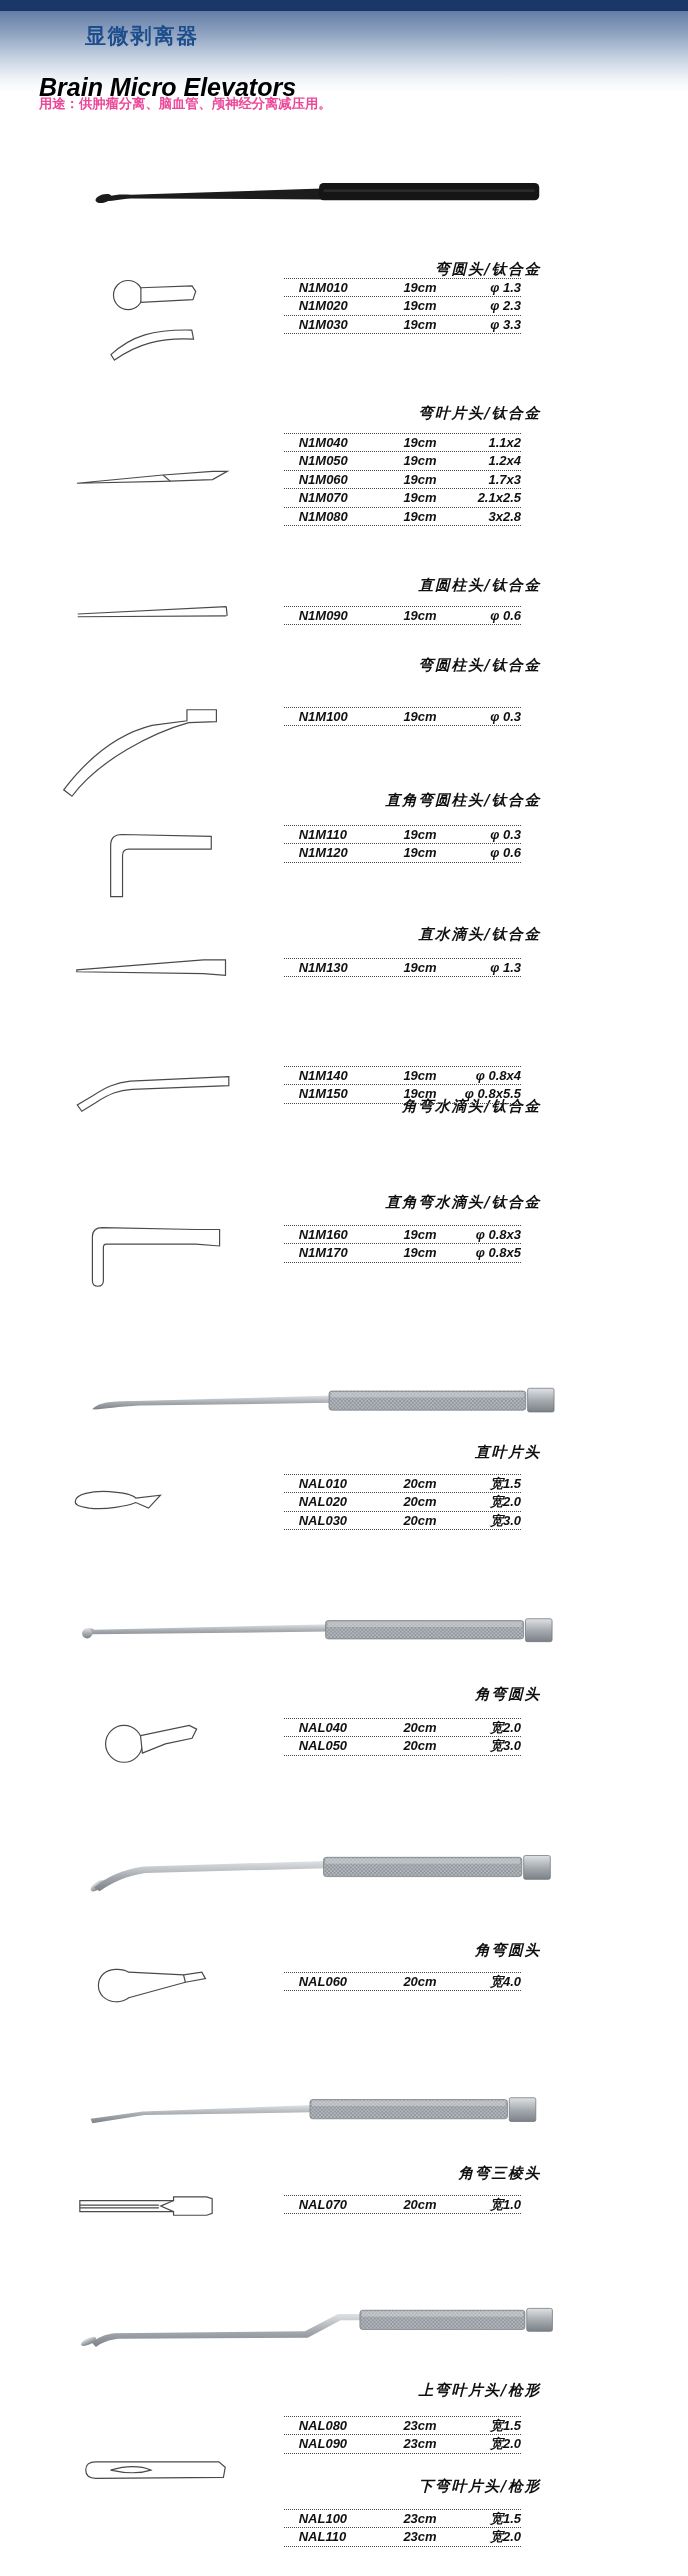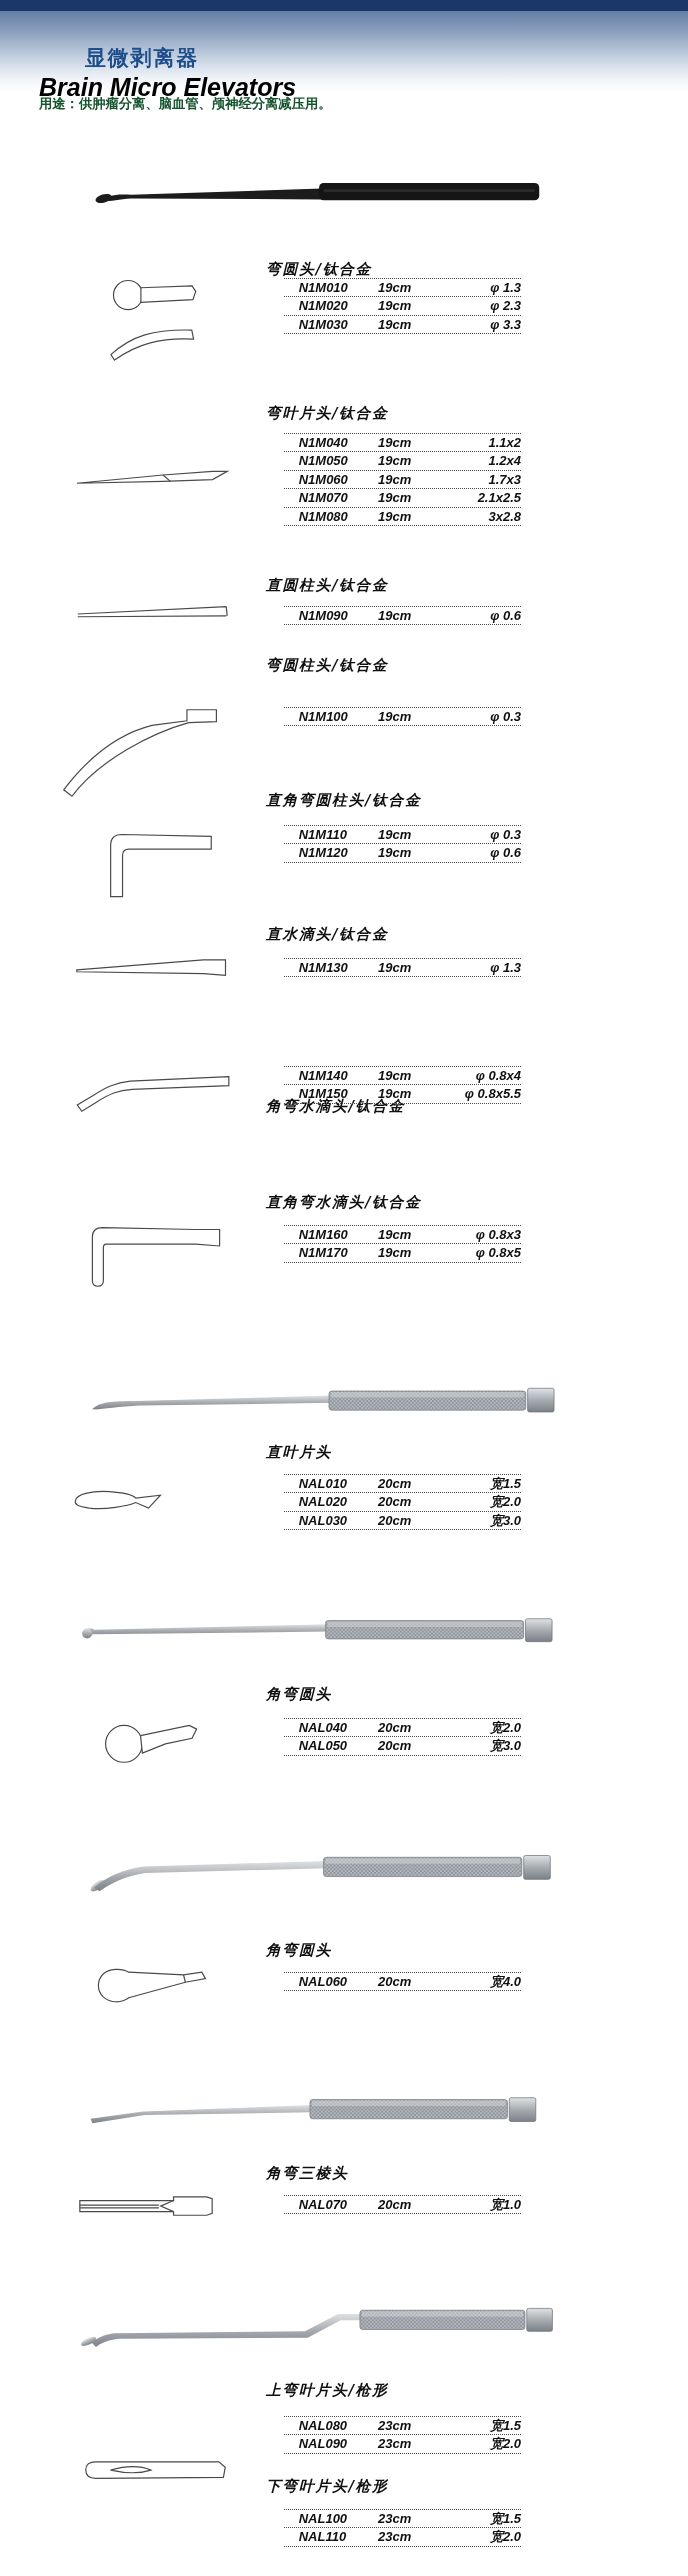--- a/index.html
+++ b/index.html
@@ -2,32 +2,32 @@
 <html style="font-size:14.7px"><head>
 <meta charset="utf-8">
 <style>
   html,body{margin:0;padding:0;background:#fff;}
   .page{position:relative;width:688px;height:2576px;background:#fff;overflow:hidden;
         font-family:"Liberation Sans",sans-serif;}
   .topbar{position:absolute;left:0;top:0;width:688px;height:11px;background:#1b3668;}
   .hgrad{position:absolute;left:0;top:11px;width:688px;height:81px;
          background:linear-gradient(180deg,#637ea6 0%,#8fa3c0 28%,#c6d2e2 58%,#eef2f7 82%,#ffffff 100%);}
   .title-zh{position:absolute;left:85px;top:22px;font:bold 21px "DejaVu Sans",sans-serif;
-            color:#1d4d8c;letter-spacing:1.8px;margin-top:22px;}
+            color:#1d4d8c;letter-spacing:1.8px;}
   .title-en{position:absolute;left:39px;top:51px;font:italic 600 25px "Liberation Sans",sans-serif;
             color:#000000;margin-top:22px;}
-  .usage{position:absolute;left:39px;top:95px;font:600 13.3px "DejaVu Sans",sans-serif;color:#14532d;}
-  .sec-title{position:absolute;left:266px;width:275px;text-align:left;
+  .usage{position:absolute;left:39px;top:95px;font:600 13.3px "DejaVu Sans",sans-serif;color:#ec4899;}
+  .sec-title{position:absolute;left:266px;width:275px;text-align:right;
              font:italic bold 14.7px "DejaVu Serif",serif;letter-spacing:1.8px;color:#101010;}
   .table{position:absolute;left:284px;width:237px;border-top:1.8px dotted #4a4a4a;
          font:italic bold 13px "Liberation Sans",sans-serif;color:#101010;}
   .trow{display:grid;grid-template-columns:94px 84px 59px;height:17.4px;line-height:17.4px;
         border-bottom:1.8px dotted #4a4a4a;}
   .model{padding-left:14.7px;}
-  .len{}
+  .len{text-align:center;}
   .size{text-align:right;white-space:nowrap;}
   svg.ph,svg.dr{position:absolute;}
   svg.dr path,svg.dr circle,svg.dr ellipse{fill:#fff;stroke:#4a4a4a;stroke-width:1.3;}
   svg.dr .ln{fill:none;}
 </style>
 </head>
 <body>
 
 <div class="page">
 

